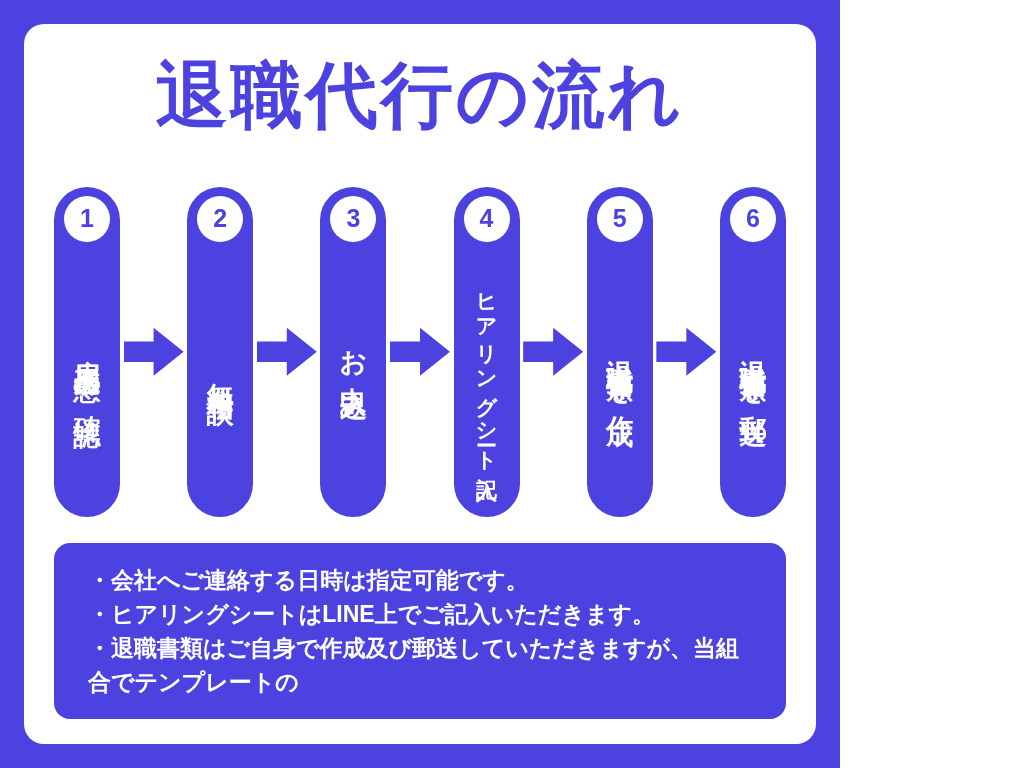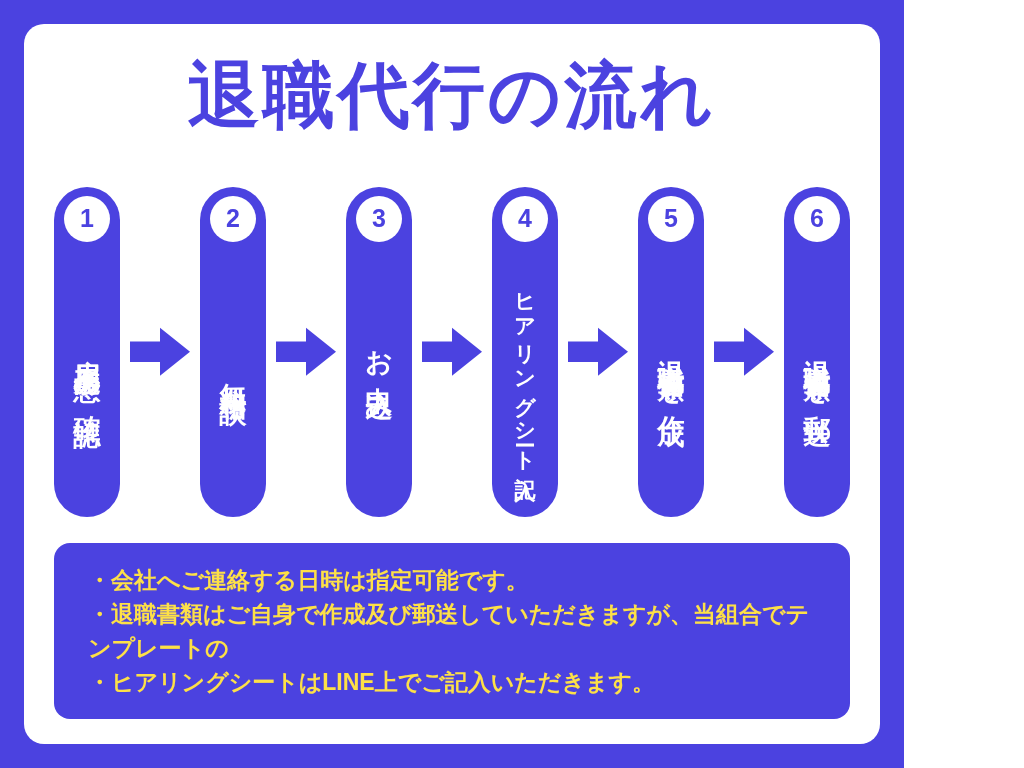--- a/index.html
+++ b/index.html
@@ -3,21 +3,21 @@
 <meta charset="utf-8">
 <style>
   :root { --accent: #4b42e0; }
   * { margin: 0; padding: 0; box-sizing: border-box; }
   body {
     font-family: "Liberation Sans", "DejaVu Sans", sans-serif;
     width: 1024px; height: 768px;
   }
   .page {
     position: relative;
-    width: 904px; height: 768px;
+    width: 840px; height: 768px;
     background: var(--accent);
     overflow: hidden;
   }
   .card {
     position: absolute;
     inset: 24px;
     background: #ffffff;
     border-radius: 20px;
   }
   .title {
@@ -78,21 +78,21 @@
     align-self: flex-start;
     background: var(--accent);
     clip-path: polygon(0 33%, 50% 33%, 50% 10%, 100% 50%, 50% 90%, 50% 67%, 0 67%);
     flex: 0 0 auto;
   }
   .notes {
     margin: 26px 30px 0 30px;
     background: var(--accent);
     border-radius: 16px;
     padding: 20px 34px;
-    color: #fde047;
+    color: #ffffff;
     font-weight: 700;
     font-size: 23px;
     line-height: 34px;
   }
 </style>
 </head>
 <body>
 
 <div class="page">
   <div class="card">
@@ -138,18 +138,18 @@
 
       <div class="pill">
         <div class="num">6</div>
         <div class="label">退職書類を郵送</div>
       </div>
 
     </div>
 
     <div class="notes">
       <div class="note-line">・会社へご連絡する日時は指定可能です。</div>
+      <div class="note-line">・ヒアリングシートはLINE上でご記入いただきます。</div>
       <div class="note-line">・退職書類はご自身で作成及び郵送していただきますが、当組合でテンプレートの</div>
-      <div class="note-line">・ヒアリングシートはLINE上でご記入いただきます。</div>
     </div>
 
   </div>
 </div>
 
 </body></html>

